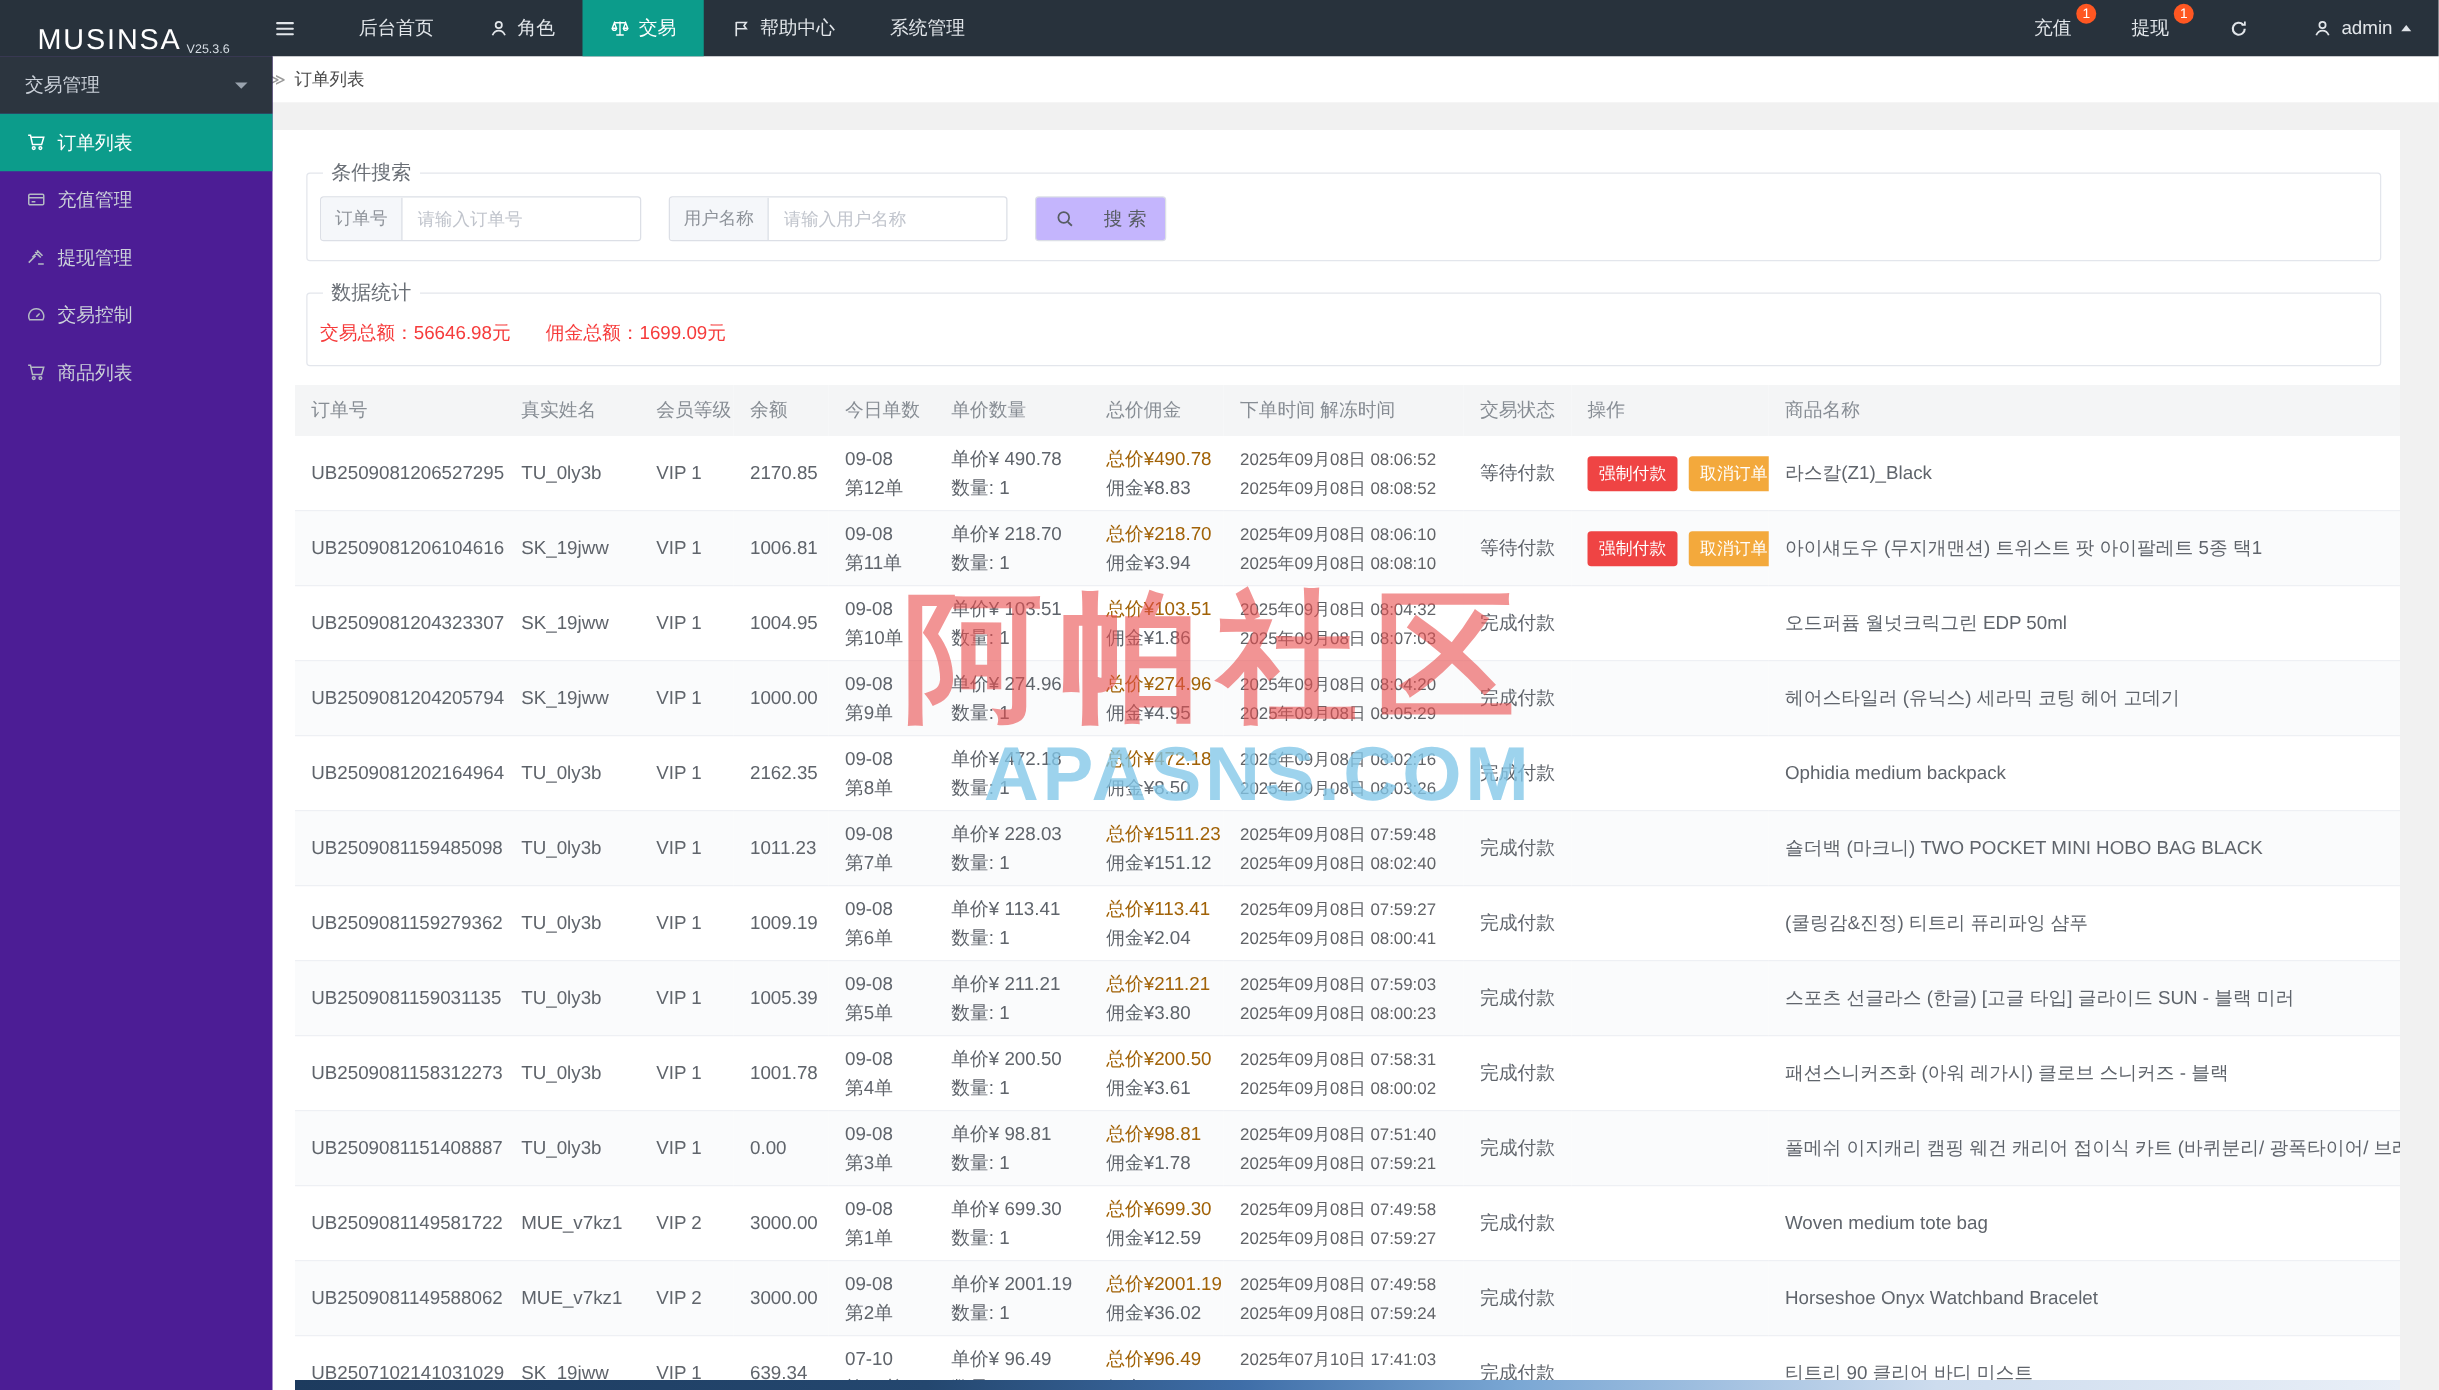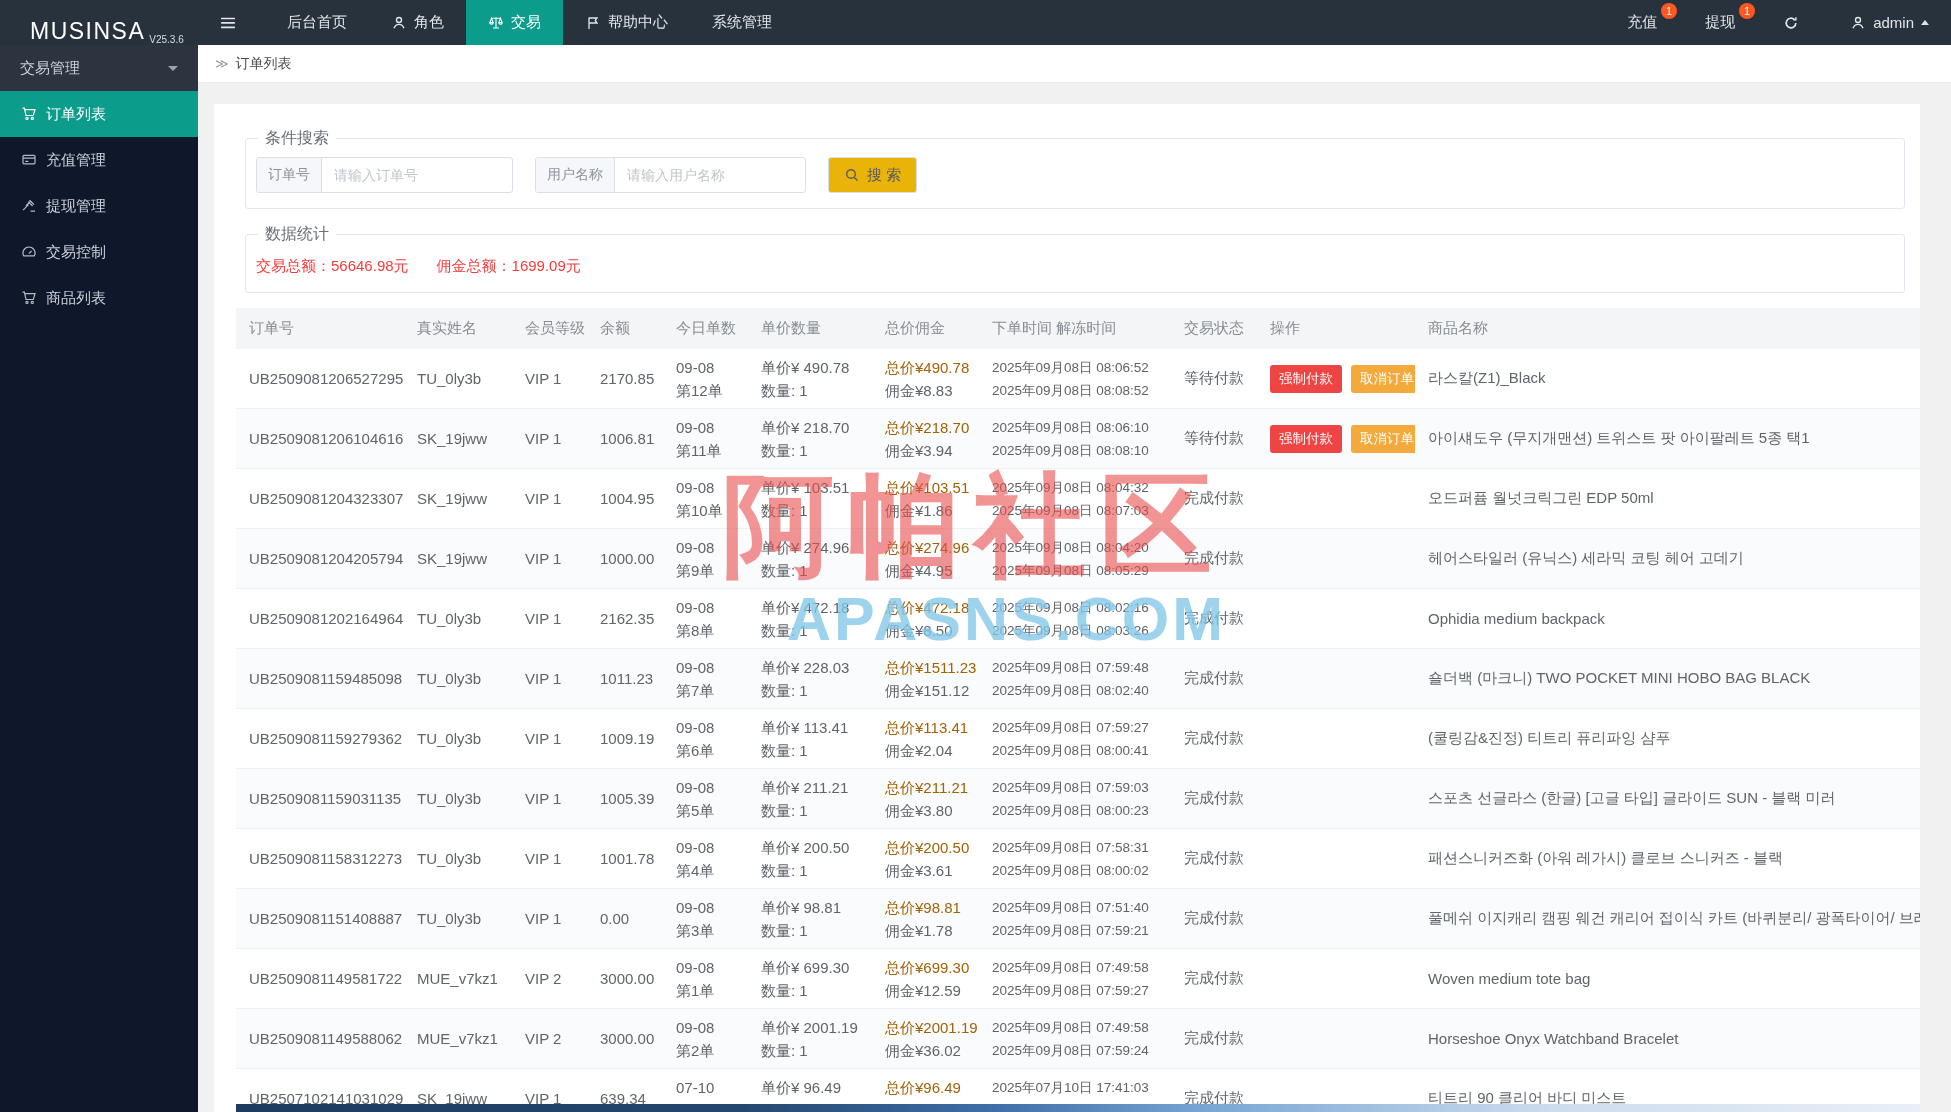--- a/index.html
+++ b/index.html
@@ -14,21 +14,21 @@
   .nav-item.active{background:#0c9c8b;color:#fff}
   .nav-item .icn{margin-right:7px;display:flex}
   .icn svg{width:16px;height:16px;display:block}
   .nav-menu{display:flex}
   .nav-right{margin-left:auto;display:flex}
   .badge{position:absolute;top:3px;right:6px;background:#ff5722;color:#fff;font-size:11px;line-height:16px;
          min-width:16px;height:16px;border-radius:9px;text-align:center;padding:0 3px;box-sizing:border-box}
   .caret-up{width:0;height:0;border-left:4px solid transparent;border-right:4px solid transparent;border-bottom:5px solid #dfe3e8;margin-left:7px}
   .caret-down{width:0;height:0;border-left:5px solid transparent;border-right:5px solid transparent;border-top:5px solid #9aa3ae}
   
-  .sidebar{position:absolute;top:45px;left:0;bottom:0;width:198px;background:#0f172a;z-index:15}
+  .sidebar{position:absolute;top:45px;left:0;bottom:0;width:218px;background:#4c1d95;z-index:15}
   .side-group-header{height:46px;display:flex;align-items:center;justify-content:space-between;padding:0 20px;
                      color:#cbd1d9;font-size:15px;cursor:pointer;background:#2c353f}
   .side-item{height:46px;display:flex;align-items:center;padding-left:21px;color:#cbd1d9;font-size:15px;cursor:pointer}
   .side-item .icn{margin-right:9px;color:#b3bac3;display:flex}
   .side-item.active{background:#0c9c8b;color:#fff}
   .side-item.active .icn{color:#fff}
   
   .main{position:absolute;left:198px;top:45px;right:0;bottom:0}
   .crumb{height:37px;background:#fff;border-bottom:1px solid #ececec;display:flex;align-items:center;padding-left:17px;font-size:14px;color:#4a4a4a}
   .crumb-icon{color:#9a9a9a;margin-right:7px;font-size:13px}
@@ -36,21 +36,21 @@
   .card{background:#fff;height:100%;box-sizing:border-box;padding:24px 0 0 22px;position:relative}
   
   .fs{border:1px solid #e3e6ec;border-radius:3px;margin:0 15px 15px 9px;padding:0 0 13px 0}
   .fs legend{margin-left:12px;padding:0 7px;font-size:16px;color:#6a6f76}
   .search-row{display:flex;align-items:center;padding:8px 0 2px 10px}
   .fgroups{display:flex}
   .fgroup{display:flex;height:34px;border:1px solid #dcdfe6;border-radius:3px;overflow:hidden;margin-right:22px;background:#fff}
   .flabel{background:#f5f7fa;border-right:1px solid #dcdfe6;display:flex;align-items:center;padding:0 11px;font-size:14px;color:#8d9299;white-space:nowrap}
   .finput{border:none;outline:none;padding:0 12px;font-size:14px;color:#606266;width:166px;background:transparent}
   .finput::placeholder{color:#c0c4cc}
-  .search-btn{display:flex;align-items:center;gap:7px;height:36px;padding:0 15px;background:#eab308;border:1px solid #dcdfe6;
+  .search-btn{display:flex;align-items:center;gap:23px;height:36px;padding:0 15px;background:#c4b5fd;border:1px solid #dcdfe6;
               border-radius:3px;font-size:15px;color:#575c63;cursor:pointer;font-family:inherit}
   .search-btn .icn{color:#575c63}
   .stats-line{padding:12px 0 3px 10px;font-size:15px;color:#f63b3b}
   .stats-line .gap{margin-left:28px}
   
   table.grid{border-collapse:collapse;table-layout:fixed;width:1684px;margin-top:6px;font-size:15px}
   .grid thead th{background:#f4f5f6;height:41px;font-weight:400;color:#878d94;text-align:left;padding:0 0 0 13px;
                  font-size:15px;white-space:nowrap;overflow:hidden}
   .grid td{height:59px;padding:0 4px 0 13px;border-bottom:1px solid #eef0f4;color:#5f646b;vertical-align:middle;
            white-space:nowrap;overflow:hidden}

